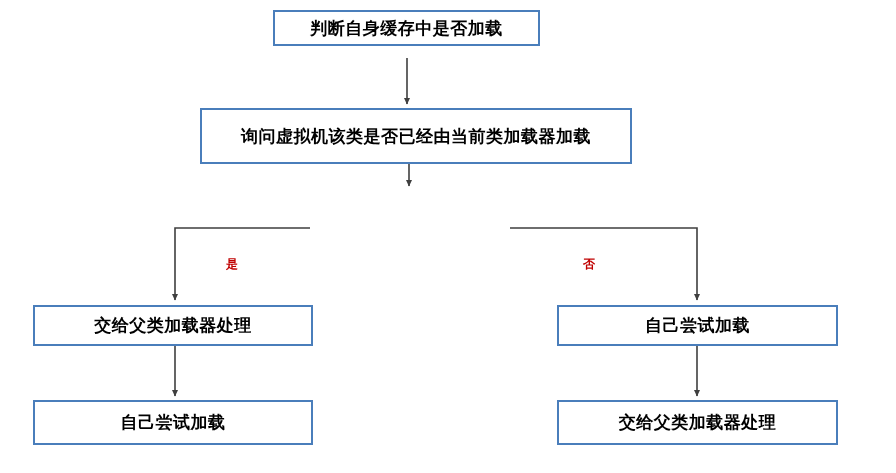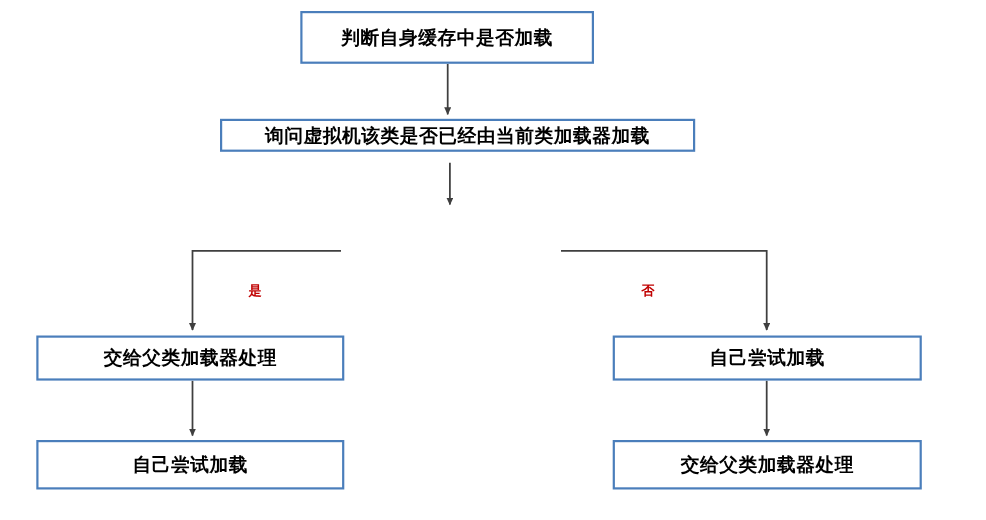--- a/index.html
+++ b/index.html
@@ -24,22 +24,22 @@
     background: #ffffff;
     border: 2px solid #4a7ebb;
     display: flex;
     align-items: center;
     justify-content: center;
     color: #000000;
     font-weight: bold;
     letter-spacing: 0.5px;
     white-space: nowrap;
   }
-  .node.n-start   { left: 273px; top: 10px;  width: 267px; height: 48px; font-size: 17px; }
-  .node.n-ask     { left: 200px; top: 108px; width: 432px; height: 30px; font-size: 17px; }
+  .node.n-start   { left: 273px; top: 10px;  width: 267px; height: 36px; font-size: 17px; }
+  .node.n-ask     { left: 200px; top: 108px; width: 432px; height: 56px; font-size: 17px; }
   .node.n-l1      { left: 33px;  top: 305px; width: 280px; height: 41px; font-size: 17px; }
   .node.n-r1      { left: 557px; top: 305px; width: 281px; height: 41px; font-size: 17px; }
   .node.n-l2      { left: 33px;  top: 400px; width: 280px; height: 45px; font-size: 17px; }
   .node.n-r2      { left: 557px; top: 400px; width: 281px; height: 45px; font-size: 17px; }
 
   .diamond-wrap {
     position: absolute;
     left: 310px;
     top: 190px;
     width: 200px;

